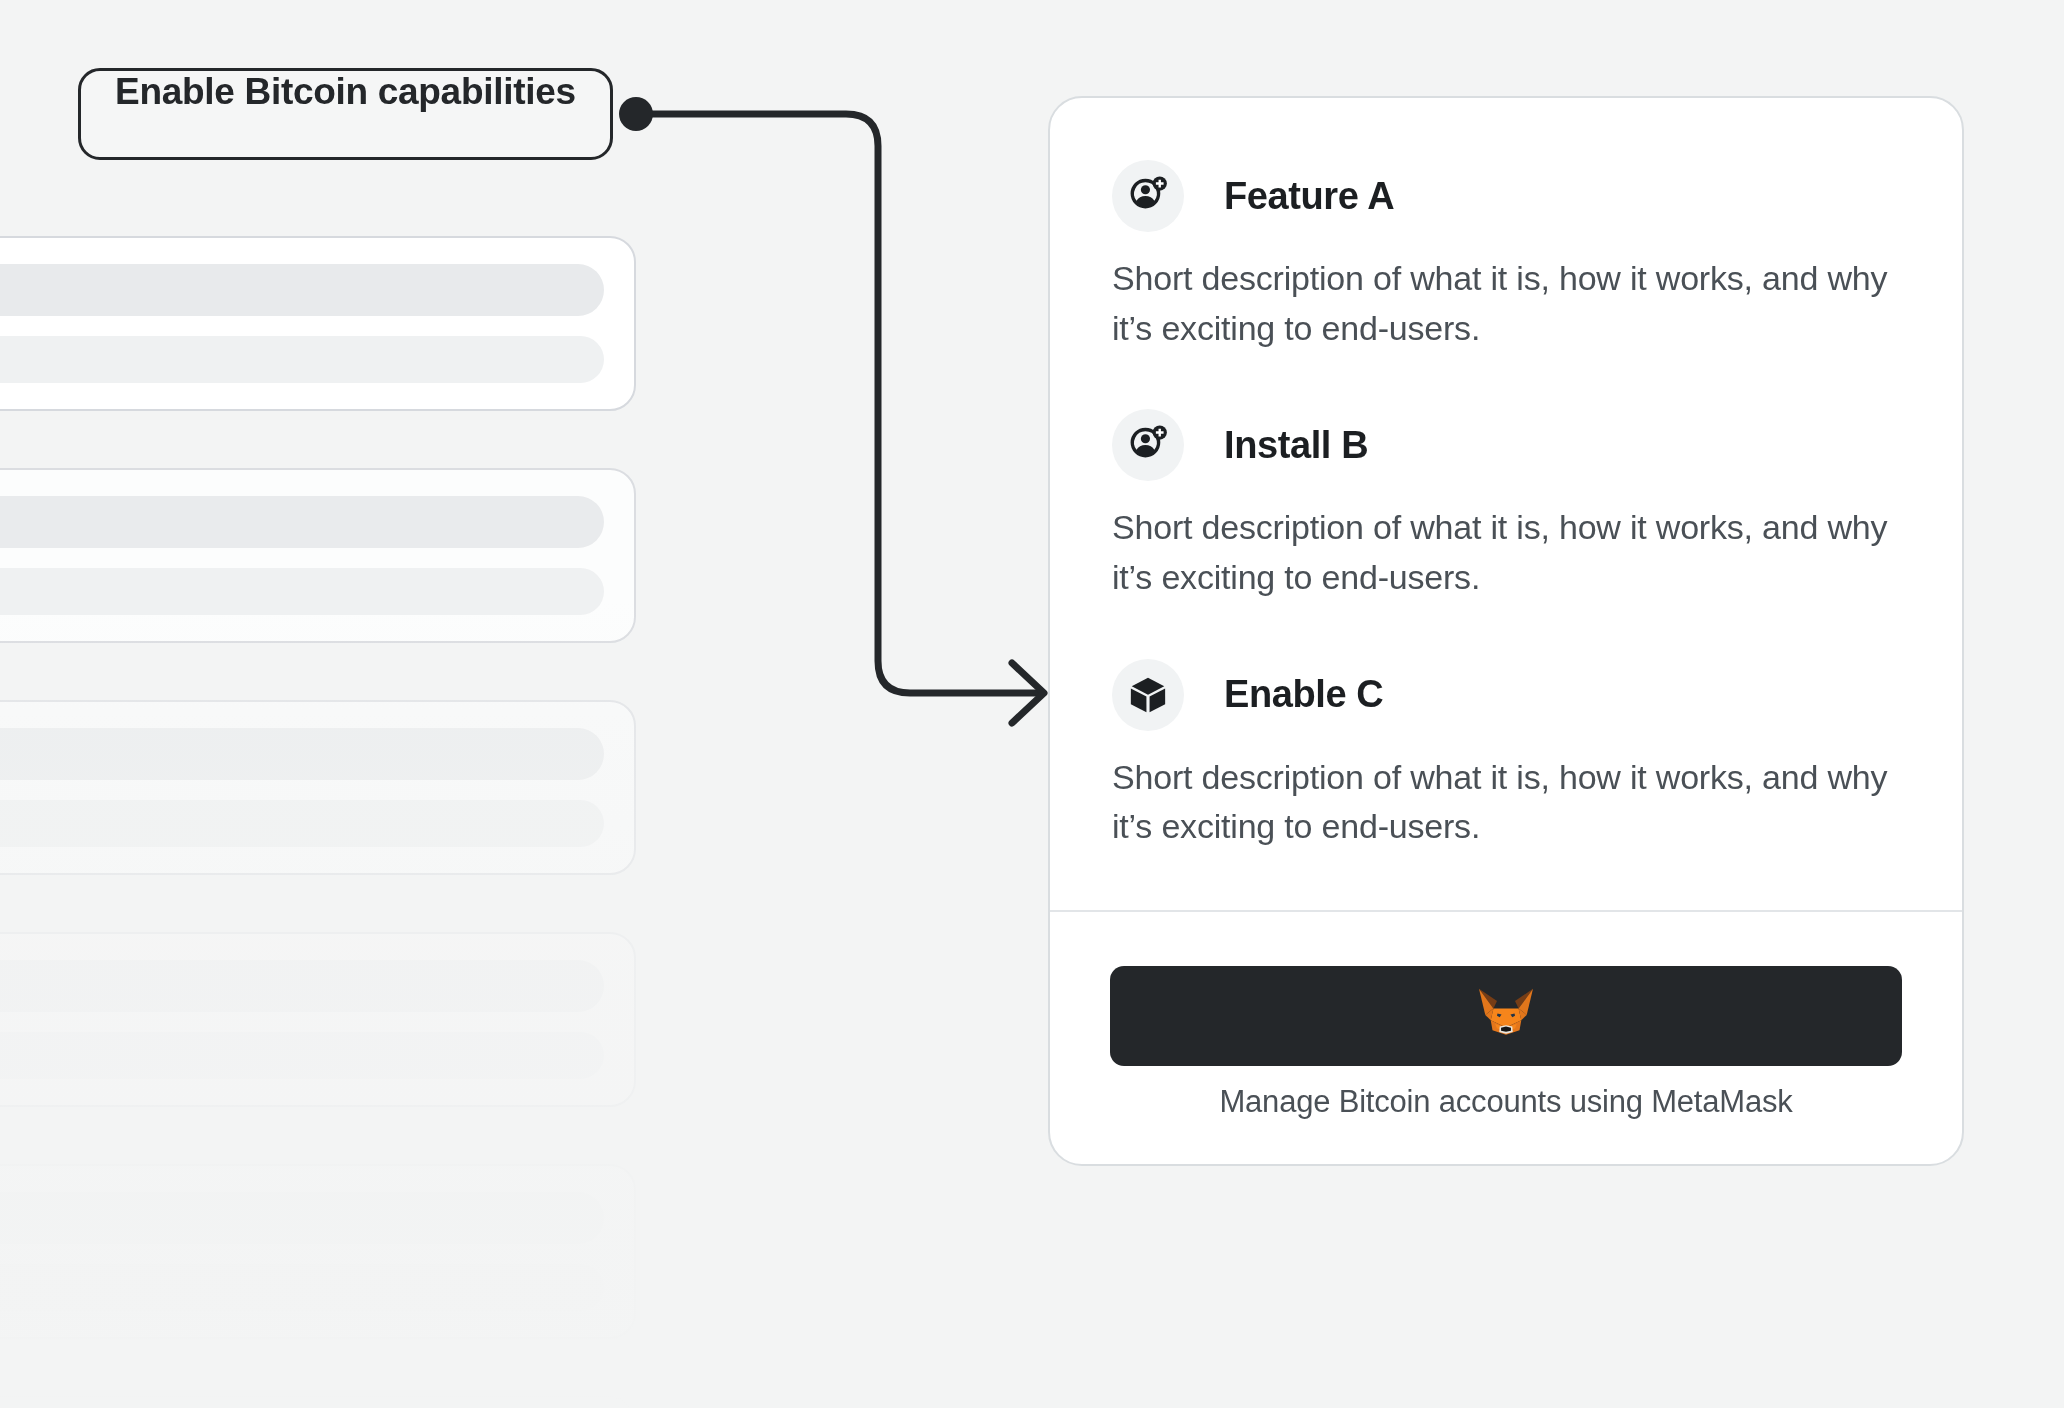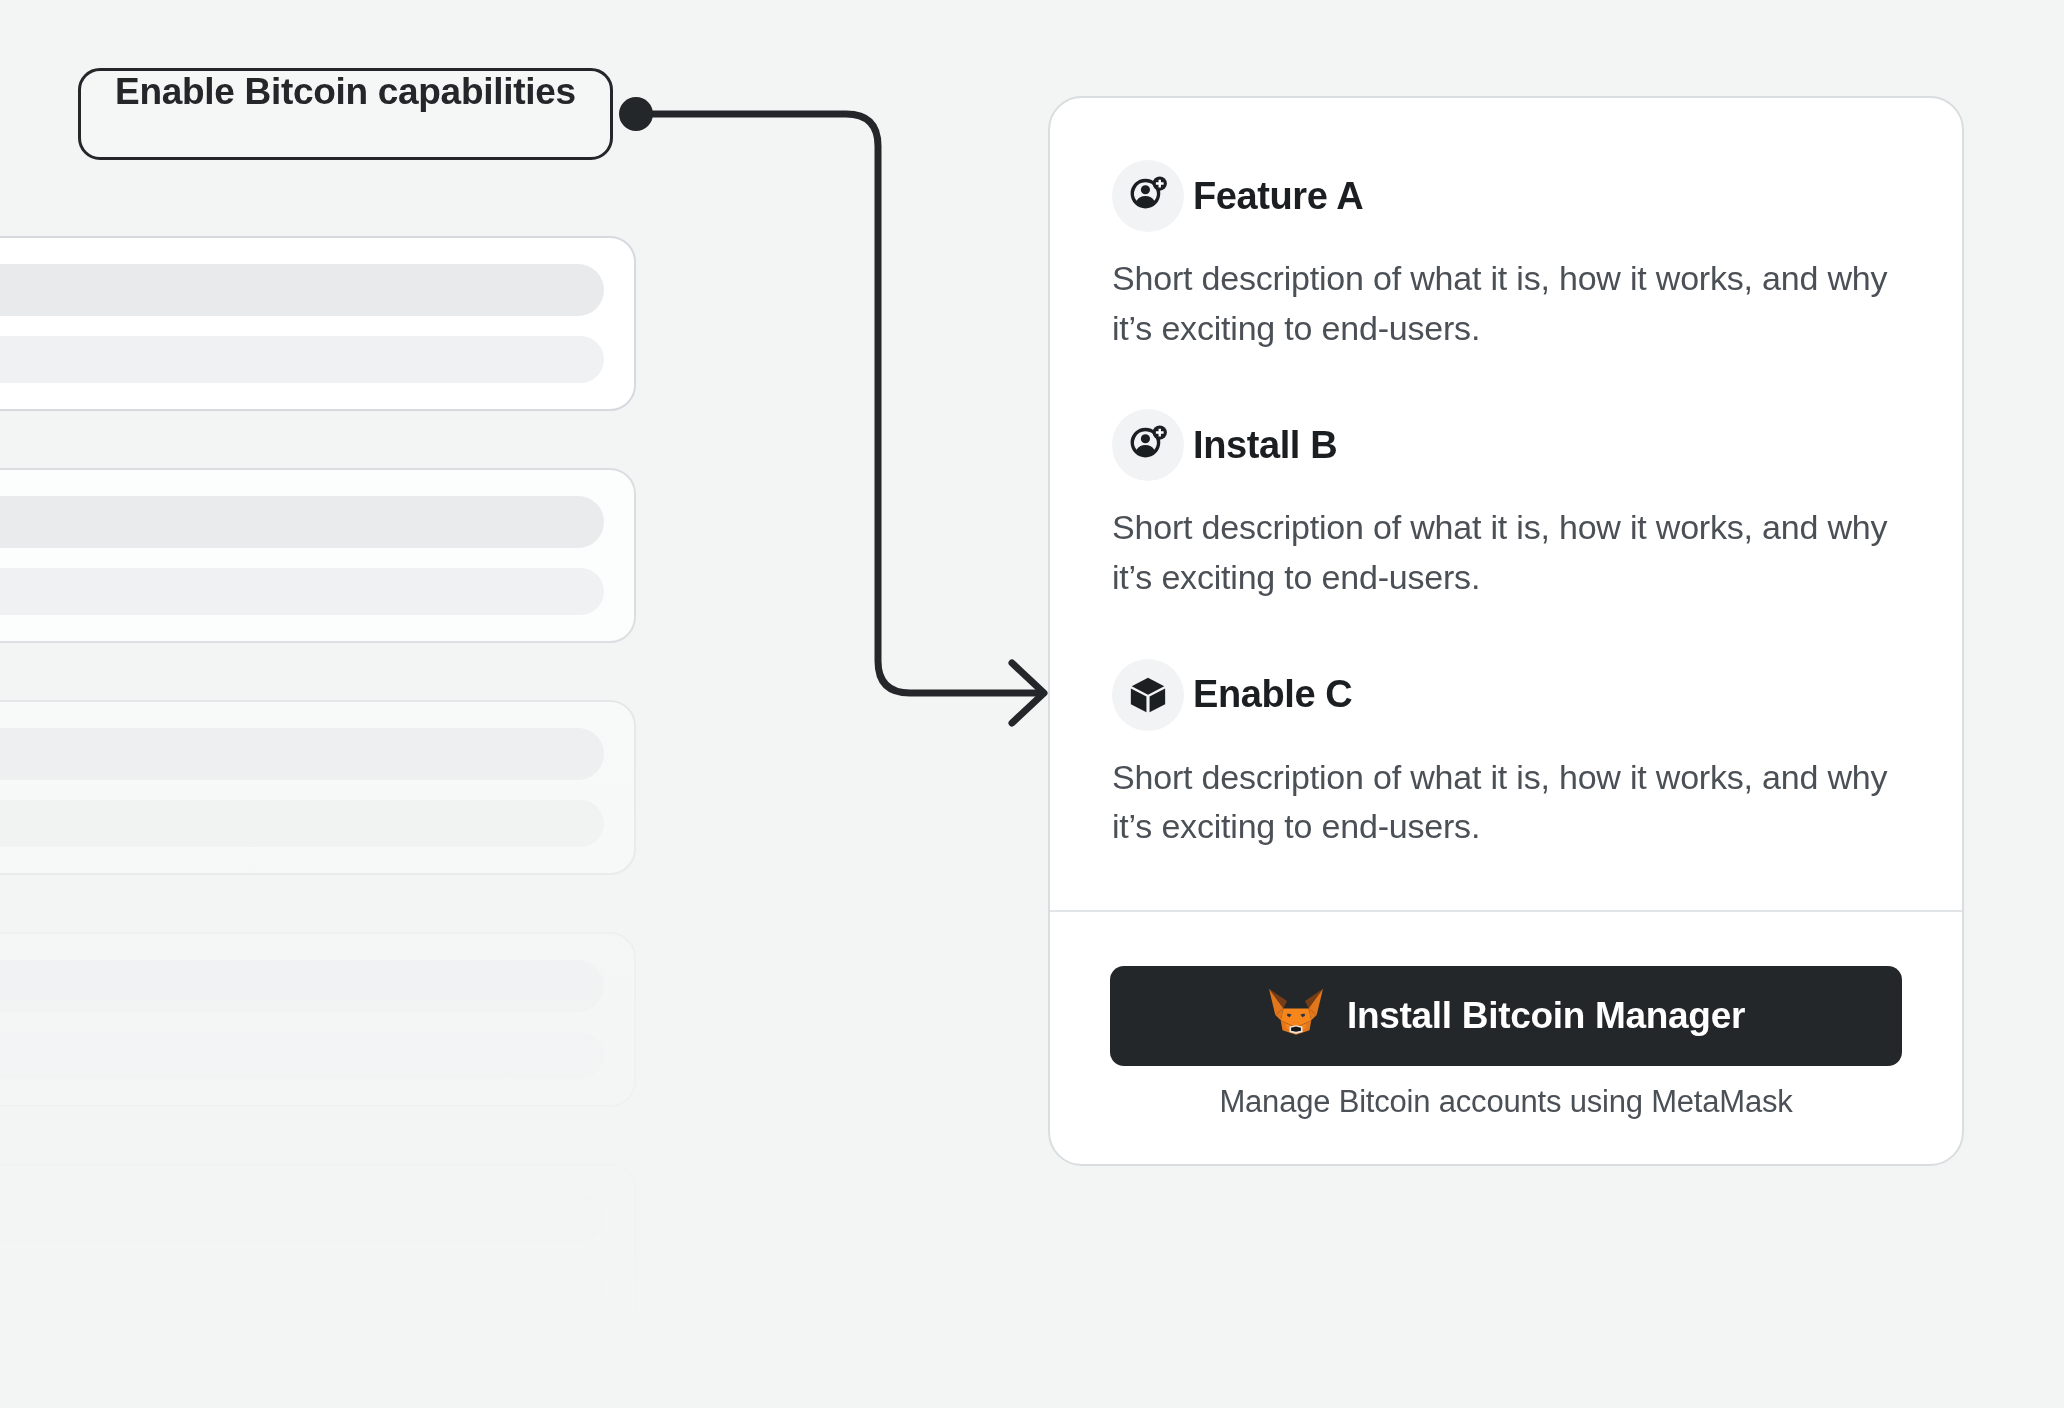--- a/index.html
+++ b/index.html
@@ -101,21 +101,21 @@
     overflow: hidden;
   }
   #features-section {
     padding: 62px 62px 58px 62px;
   }
   .feature-item + .feature-item { margin-top: 56px; }
 
   .feature-head {
     display: flex;
     align-items: center;
-    gap: 9px;
+    gap: 40px;
   }
   .feature-icon-badge {
     width: 72px; height: 72px;
     border-radius: 50%;
     background: #f1f3f4;
     display: flex;
     align-items: center;
     justify-content: center;
     flex: 0 0 auto;
   }
@@ -278,18 +278,17 @@
           <path fill="#E2761B" d="M9 31 18 24 15 37z"></path>
           <path fill="#E2761B" d="M55 31 46 24 49 37z"></path>
           <path fill="#E4761B" d="M15 37 32 45 49 37 47 48 32 53 17 48z"></path>
           <path fill="#F6851B" d="M20 41 32 45 44 41 42 46 32 49 22 46z"></path>
           <path fill="#E9E5DD" d="M25 44 32 42.5 39 44 39.5 50 32 52 24.5 50z"></path>
           <path fill="#161616" d="M26.5 45.2 32 44 37.5 45.2 37.5 48.6 32 49.8 26.5 48.6z"></path>
           <path fill="#233447" d="M22.5 29.5 27 30.5 25 33.5 22 32z"></path>
           <path fill="#233447" d="M41.5 29.5 37 30.5 39 33.5 42 32z"></path>
         </svg>
       </span>
-      <span id="install-button-label">Install Bitcoin Manager</span>
     </button>
     <div id="install-caption">Manage Bitcoin accounts using MetaMask</div>
   </div>
 
 </div>
 
 </body></html>

